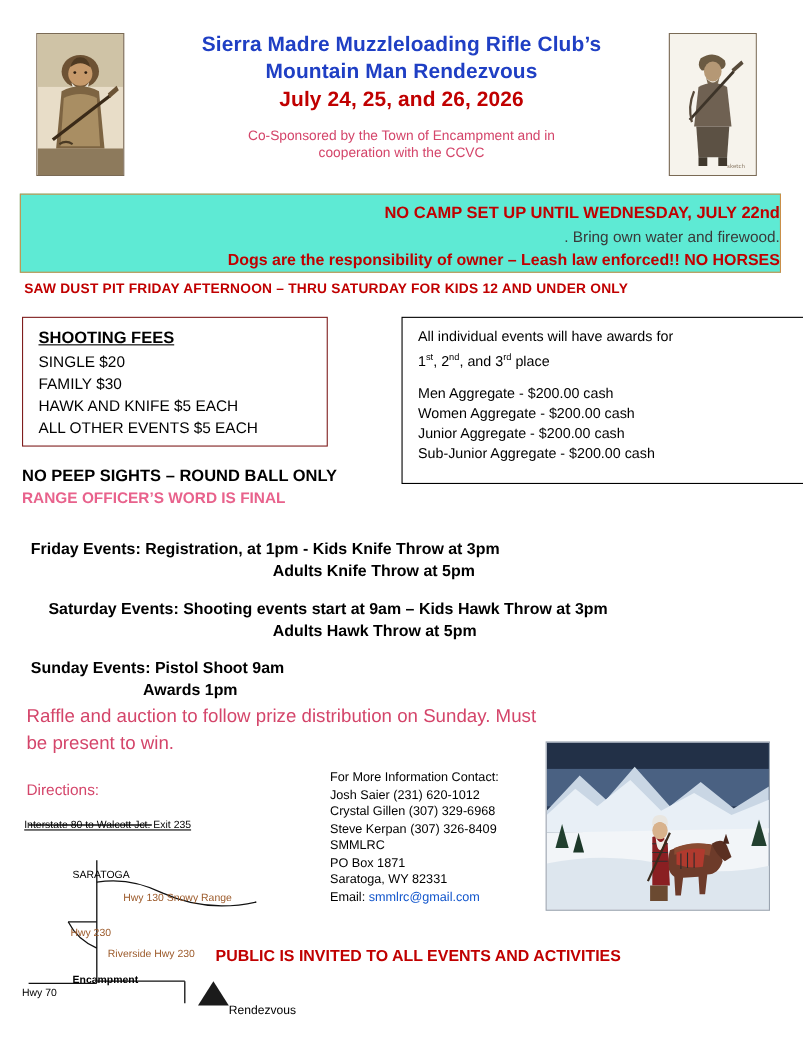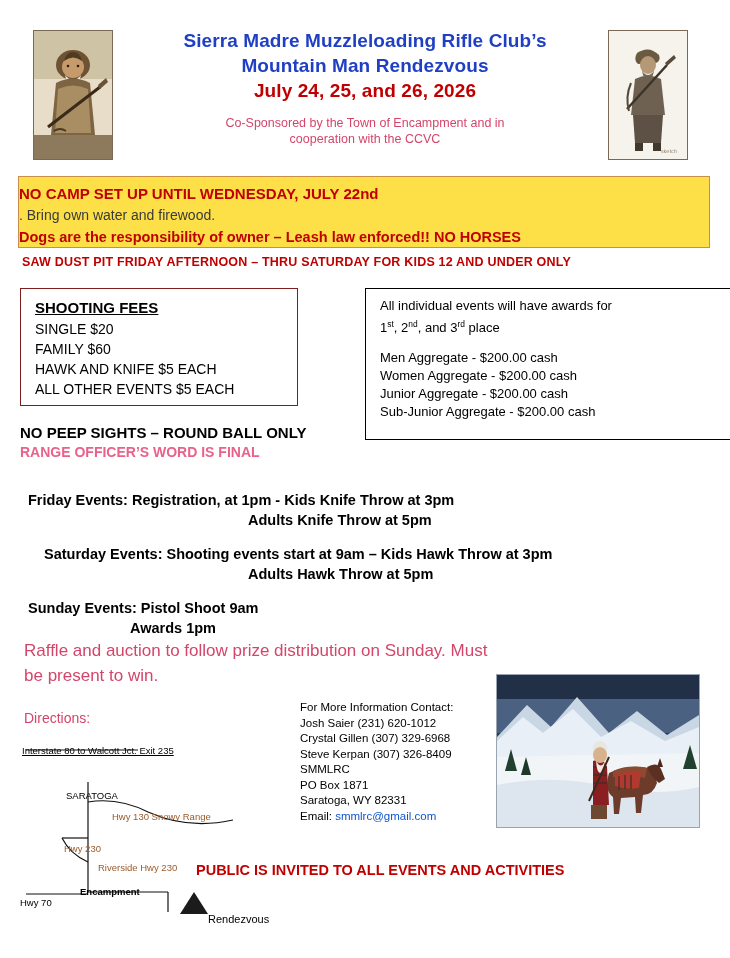--- a/index.html
+++ b/index.html
@@ -64,25 +64,25 @@
     overflow: hidden;
   }
   .art-left svg, .art-right svg { display:block; }
 
   
   .notice {
     position: absolute;
     left: 18px; top: 176px;
     width: 692px;
     height: 72px;
-    background: #fde047;
+    background: #5eead4;
     border: 1px solid #c98f49;
     box-sizing: border-box;
     padding-top: 6px;
-    text-align: left;
+    text-align: right;
   }
   .notice-l1 {
     font-size: 15px;
     font-weight: bold;
     color: #c00000;
     line-height: 22px;
   }
   .notice-l2 {
     font-size: 14px;
     color: #3a3a3a;
@@ -288,21 +288,21 @@
   <div class="notice-l1">NO CAMP SET UP UNTIL WEDNESDAY, JULY 22nd</div>
   <div class="notice-l2">. Bring own water and firewood.</div>
   <div class="notice-l3">Dogs are the responsibility of owner – Leash law enforced!! NO HORSES</div>
 </div>
 
 <div class="sawdust">SAW DUST PIT FRIDAY AFTERNOON – THRU SATURDAY FOR KIDS 12 AND UNDER ONLY</div>
 
 <div class="fees-box">
   <div class="fees-title">SHOOTING FEES</div>
   <div class="fees-item">SINGLE $20</div>
-  <div class="fees-item">FAMILY $60</div>
+  <div class="fees-item">FAMILY $30</div>
   <div class="fees-item">HAWK AND KNIFE $5 EACH</div>
   <div class="fees-item">ALL OTHER EVENTS $5 EACH</div>
 </div>
 
 <div class="awards-box">
   <div class="awards-line">All individual events will have awards for</div>
   <div class="awards-line">
     <span>1</span><span class="sup">st</span><span>, 2</span><span class="sup">nd</span><span>, and 3</span><span class="sup">rd</span><span> place</span>
   </div>
   <div class="awards-gap"></div>
@@ -339,21 +339,21 @@
     <path d="M150 150 L150 170" stroke="#111" stroke-width="1.2" fill="none"></path>
 
     <path d="M176 150 L190 172 L162 172 Z" fill="#1b1b1b"></path>
   </svg>
 </div>
 <div class="map-cap">Interstate 80 to Walcott Jct. Exit 235</div>
 <div class="map-lbl" style="left:66px; top:790px;">SARATOGA</div>
 <div class="map-lbl brown" style="left:112px; top:811px;">Hwy 130 Snowy Range</div>
 <div class="map-lbl brown" style="left:64px; top:843px;">Hwy 230</div>
 <div class="map-lbl brown" style="left:98px; top:862px;">Riverside Hwy 230</div>
-<div class="map-lbl bold" style="left:80px; top:886px;">Encampment</div>
+<div class="map-lbl bold" style="left:66px; top:886px;">Encampment</div>
 <div class="map-lbl" style="left:20px; top:897px;">Hwy 70</div>
 <div class="map-lbl" style="left:208px; top:913px; font-size:11px;">Rendezvous</div>
 
 <div class="contact">
   <div>For More Information Contact:</div>
   <div>Josh Saier (231) 620-1012</div>
   <div>Crystal Gillen (307) 329-6968</div>
   <div>Steve Kerpan (307) 326-8409</div>
   <div>SMMLRC</div>
   <div>PO Box 1871</div>

